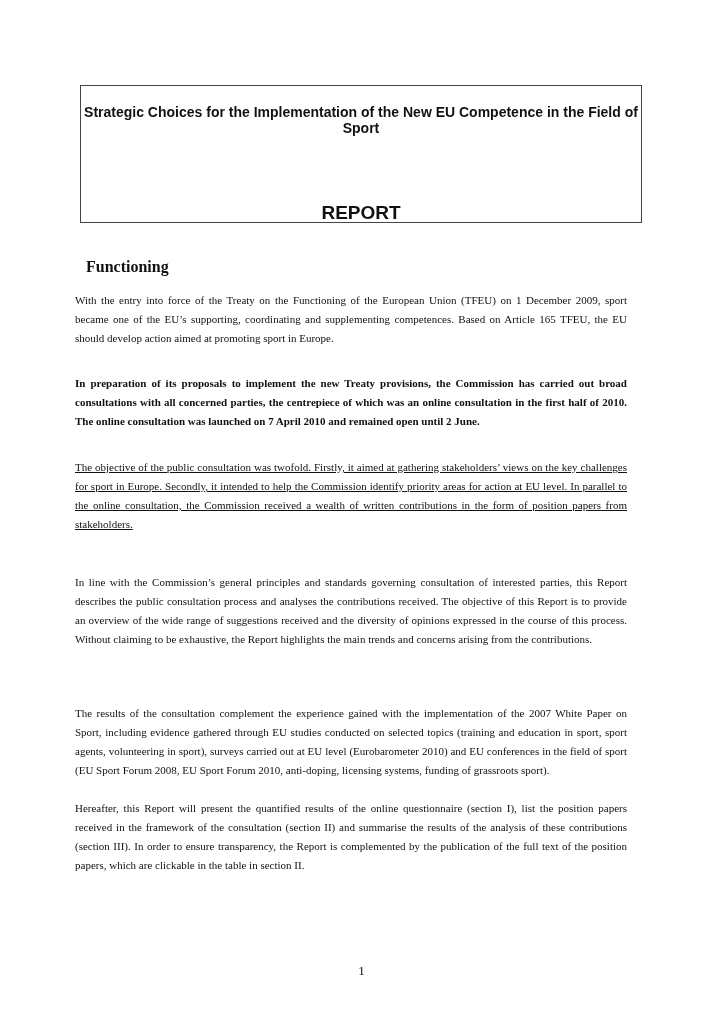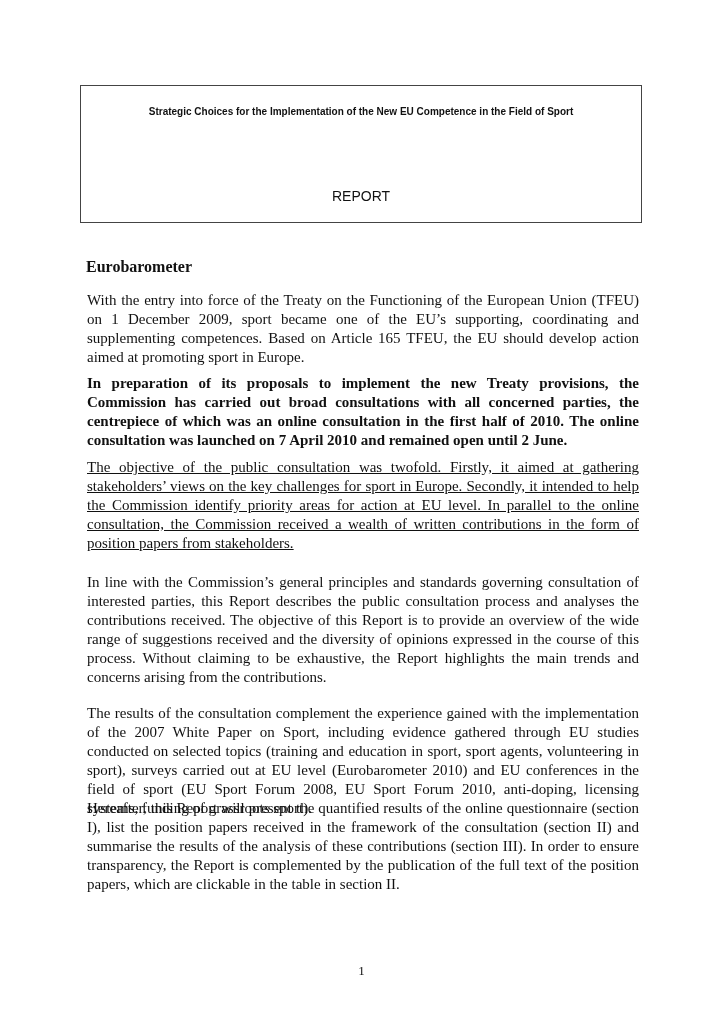--- a/index.html
+++ b/index.html
@@ -24,58 +24,58 @@
       box-sizing: border-box;
       font-family: "Liberation Sans", sans-serif;
       text-align: center;
       color: #111;
     }
     .title-main {
       position: absolute;
       left: 0;
       right: 0;
       top: 18px;
-      font-size: 10px;
+      font-size: 14px;
       font-weight: bold;
       line-height: 16px;
     }
     .title-sub {
       position: absolute;
       left: 0;
       right: 0;
       top: 68px;
       font-size: 12.6px;
       font-weight: bold;
       line-height: 16px;
     }
     .title-report {
       position: absolute;
       left: 0;
       right: 0;
-      top: 99px;
-      font-size: 14px;
-      font-weight: normal;
+      top: 116px;
+      font-size: 19px;
+      font-weight: bold;
       line-height: 22px;
     }
     .heading {
       position: absolute;
       left: 86px;
       top: 257px;
       font-family: "Liberation Serif", serif;
       font-size: 16px;
       font-weight: bold;
       line-height: 20px;
       margin: 0;
     }
     .para {
       position: absolute;
-      left: 87px;
+      left: 75px;
       width: 552px;
       font-family: "Liberation Serif", serif;
-      font-size: 15px;
+      font-size: 11px;
       line-height: 19px;
       text-align: justify;
       margin: 0;
     }
     #p1 { top: 291px; }
     #p2 { top: 374px; font-weight: bold; }
     #p3 { top: 458px; text-decoration: underline; }
     #p4 { top: 561px; margin-top: 12px; }
     #p5 { top: 682px; margin-top: 22px; }
     #p6 { top: 799px; }
@@ -91,21 +91,21 @@
     }
   </style>
 </head>
 <body>
 
 <div class="title-box">
   <div class="title-main">Strategic Choices for the Implementation of the New EU Competence in the Field of Sport</div>
   <div class="title-report">REPORT</div>
 </div>
 
-<h2 class="heading">Eurobarometer</h2>
+<h2 class="heading">Functioning</h2>
 
 <p class="para" id="p1">With the entry into force of the Treaty on the Functioning of the European Union (TFEU) on 1 December 2009, sport became one of the EU’s supporting, coordinating and supplementing competences. Based on Article 165 TFEU, the EU should develop action aimed at promoting sport in Europe.</p>
 <p class="para" id="p2">In preparation of its proposals to implement the new Treaty provisions, the Commission has carried out broad consultations with all concerned parties, the centrepiece of which was an online consultation in the first half of 2010. The online consultation was launched on 7 April 2010 and remained open until 2 June.</p>
 <p class="para" id="p3">The objective of the public consultation was twofold. Firstly, it aimed at gathering stakeholders’ views on the key challenges for sport in Europe. Secondly, it intended to help the Commission identify priority areas for action at EU level. In parallel to the online consultation, the Commission received a wealth of written contributions in the form of position papers from stakeholders.</p>
 <p class="para" id="p4">In line with the Commission’s general principles and standards governing consultation of interested parties, this Report describes the public consultation process and analyses the contributions received. The objective of this Report is to provide an overview of the wide range of suggestions received and the diversity of opinions expressed in the course of this process. Without claiming to be exhaustive, the Report highlights the main trends and concerns arising from the contributions.</p>
 <p class="para" id="p5">The results of the consultation complement the experience gained with the implementation of the 2007 White Paper on Sport, including evidence gathered through EU studies conducted on selected topics (training and education in sport, sport agents, volunteering in sport), surveys carried out at EU level (Eurobarometer 2010) and EU conferences in the field of sport (EU Sport Forum 2008, EU Sport Forum 2010, anti-doping, licensing systems, funding of grassroots sport).</p>
 <p class="para" id="p6">Hereafter, this Report will present the quantified results of the online questionnaire (section I), list the position papers received in the framework of the consultation (section II) and summarise the results of the analysis of these contributions (section III). In order to ensure transparency, the Report is complemented by the publication of the full text of the position papers, which are clickable in the table in section II.</p>
 
 <div class="page-number">1</div>
 

